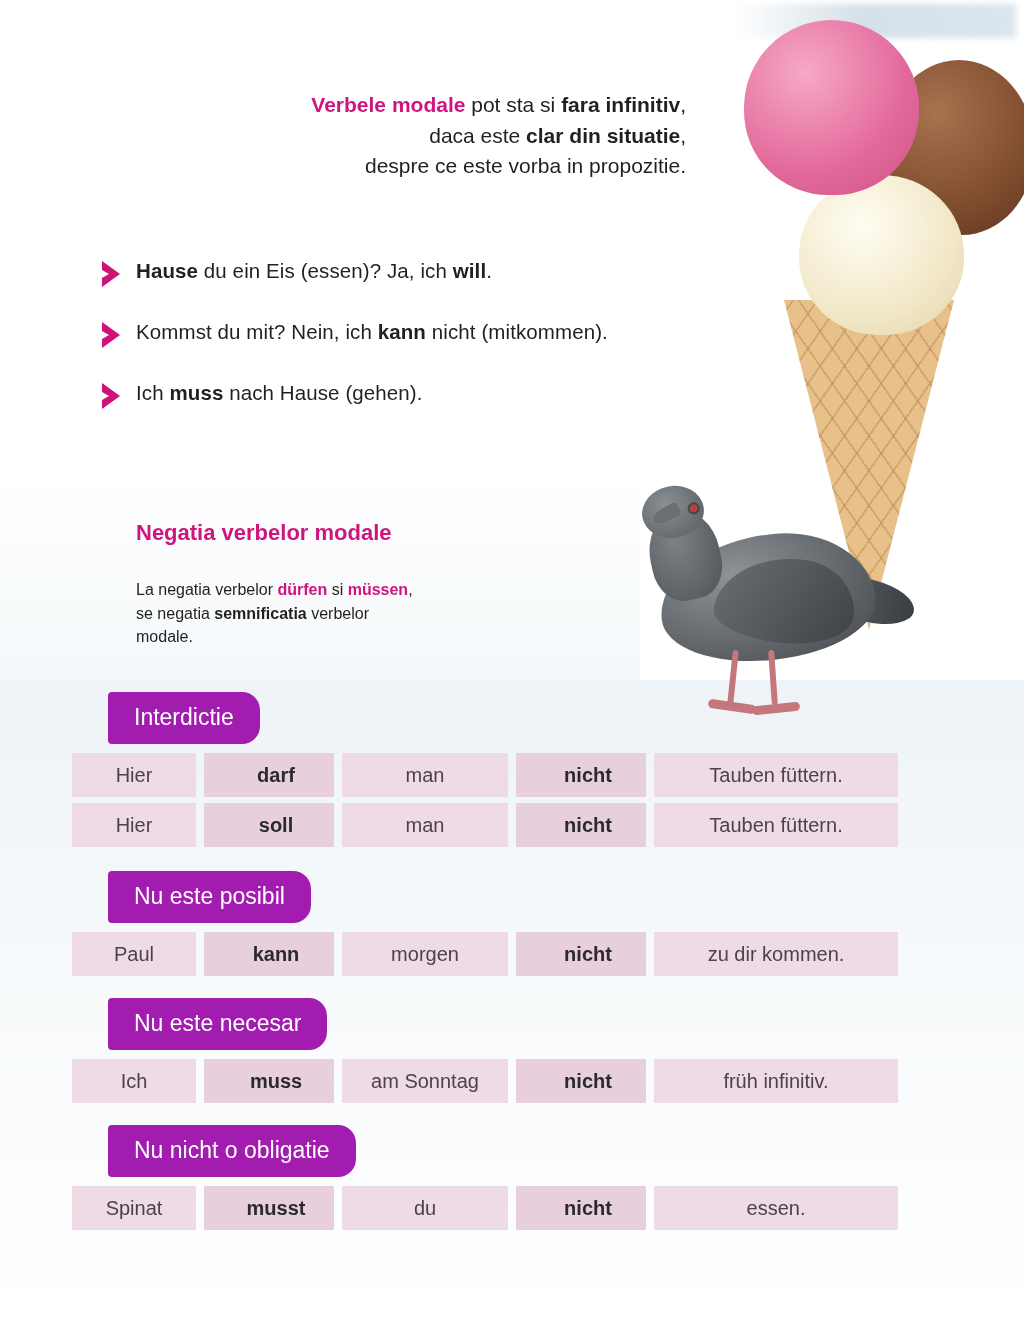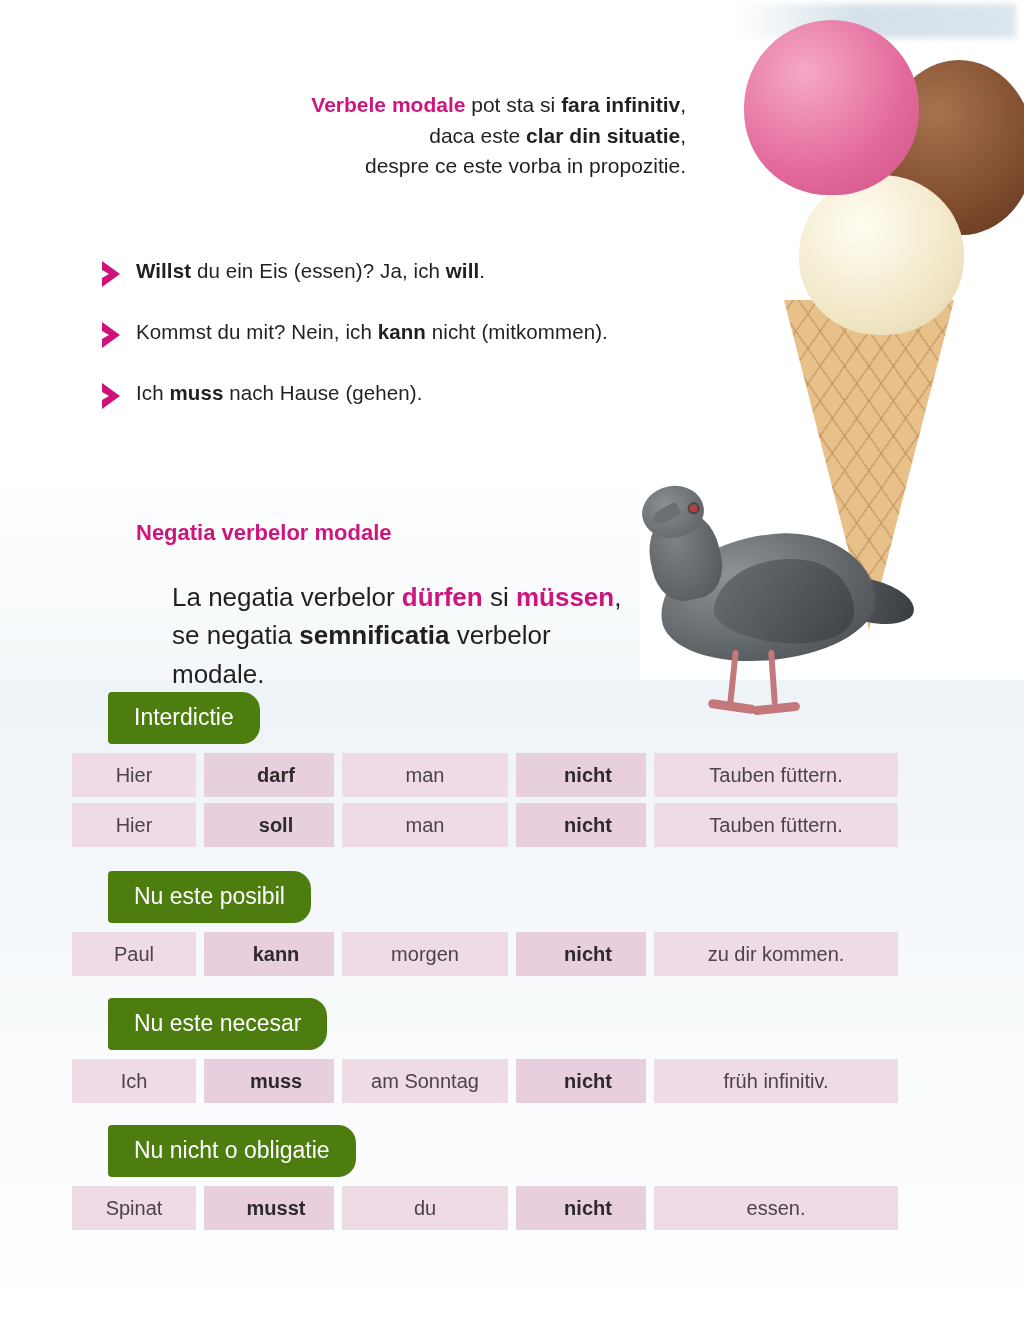--- a/index.html
+++ b/index.html
@@ -220,37 +220,36 @@
     top: 520px;
     font-size: 22px;
     font-weight: bold;
     color: #d0147f;
   }
   .sec-body {
     position: absolute;
     left: 136px;
     top: 578px;
     width: 500px;
-    font-size: 26px;
+    font-size: 16px;
     line-height: 1.48;
     color: #231f20;
-    margin-left: 36px;
   }
 
   
   .tables {
     position: absolute;
     left: 0;
     top: 692px;
     width: 1024px;
   }
   .group { margin-bottom: 6px; }
   .tab-label {
     display: inline-block;
-    background: #4d7c0f;
+    background: #a21caf;
     color: #ffffff;
     font-size: 23px;
     line-height: 1;
     padding: 14px 26px 15px 26px;
     border-radius: 4px 18px 18px 4px;
     margin-left: 108px;
     margin-bottom: 9px;
   }
   .row {
     display: flex;
@@ -314,21 +313,21 @@
     <span>despre ce este vorba in propozitie.</span>
   </div>
 
   <div class="examples">
     <div class="ex-row">
       <span class="chev">
         <svg width="26" height="30" viewBox="0 0 26 30">
             <path d="M2 2 L20 15 L2 28 L2 19 L9 15 L2 11 Z" fill="#cf1179"></path>
           </svg>
       </span>
-      <span class="ex-text"><b>Willst</b> du ein Eis (essen)? Ja, ich <b>will</b>.</span>
+      <span class="ex-text"><b>Hause</b> du ein Eis (essen)? Ja, ich <b>will</b>.</span>
     </div>
     <div class="ex-row">
       <span class="chev">
         <svg width="26" height="30" viewBox="0 0 26 30">
             <path d="M2 2 L20 15 L2 28 L2 19 L9 15 L2 11 Z" fill="#cf1179"></path>
           </svg>
       </span>
       <span class="ex-text">Kommst du mit? Nein, ich <b>kann</b> nicht (mitkommen).</span>
     </div>
     <div class="ex-row">

